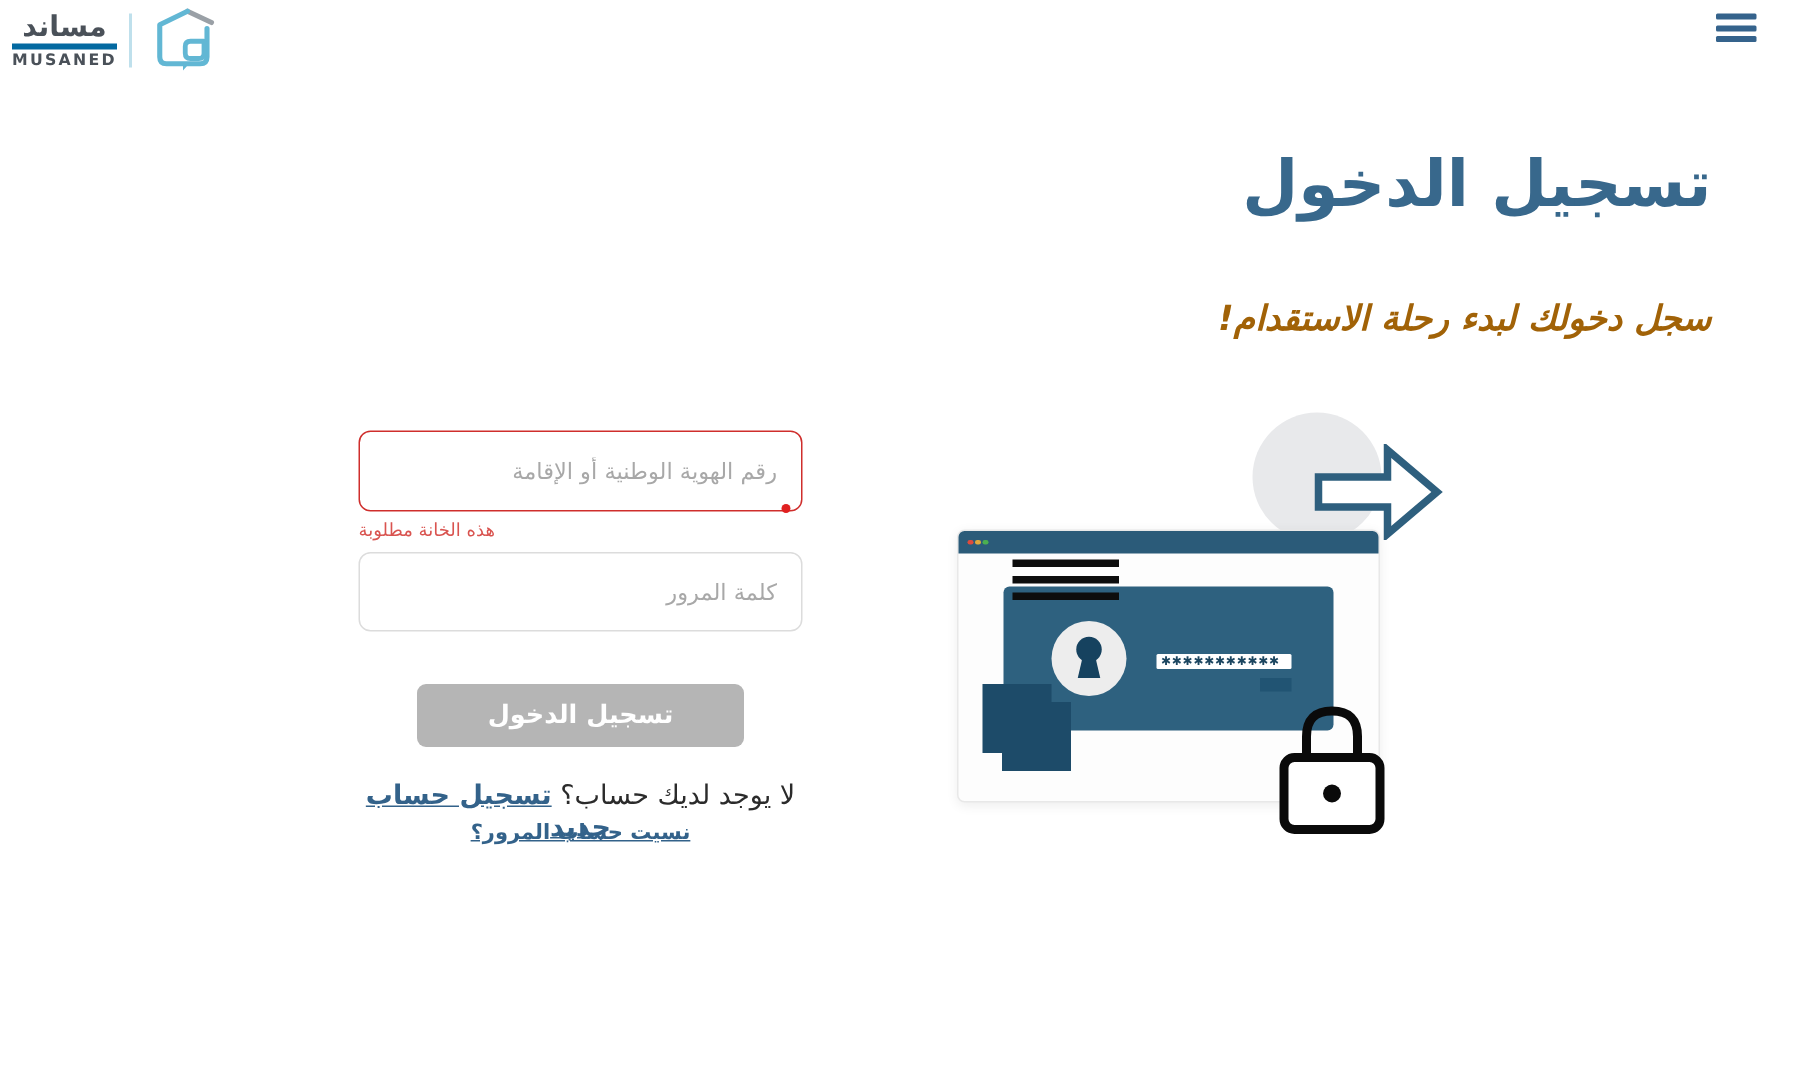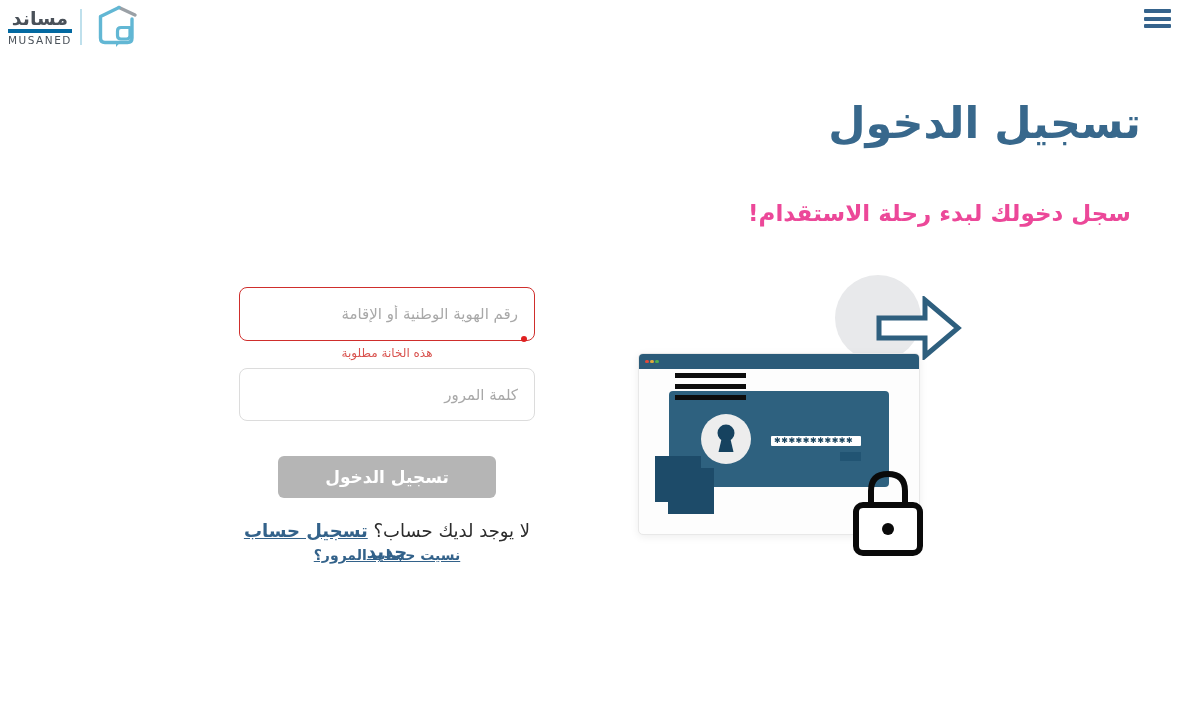--- a/index.html
+++ b/index.html
@@ -4,38 +4,38 @@
 <style>
   * { margin:0; padding:0; box-sizing:border-box; }
   html,body { width:1199px; height:727px; background:#ffffff; overflow:hidden;
               font-family:"DejaVu Sans", sans-serif; }
   .abs { position:absolute; }
 
   
   .logo { left:8px; top:2px; display:flex; align-items:center; direction:ltr; }
   .wordmark { text-align:center; color:#4a5159; }
   .wordmark .ar { font-size:19px; font-weight:700; border-bottom:4px solid #0369a1; padding:0 2px 1px; line-height:1.1; }
-  .wordmark .en { font-size:10.5px; letter-spacing:1.5px; font-weight:400; margin-top:1px; }
+  .wordmark .en { font-size:10.5px; letter-spacing:1.5px; font-weight:700; margin-top:1px; }
   .logo-divider { width:2px; height:36px; background:#bfe0ec; margin:0 8px; }
   .hamburger { right:28px; top:9px; width:27px; cursor:pointer; }
   .hamburger .bar { height:4px; background:#35638c; border-radius:1px; margin-bottom:3.5px; }
 
   
   .page-title { right:58px; top:98px; font-size:43px; font-weight:700; color:#38688c; }
-  .page-subtitle { right:68px; top:200px; font-size:23px; font-weight:700; color:#ec4899; }
+  .page-subtitle { right:58px; top:200px; font-size:23px; font-weight:700; color:#a16207;font-style:italic; }
 
   
   .field { left:239px; width:296px; background:#fff; border-radius:8px; }
   .field input { width:100%; height:100%; border:none; outline:none; background:transparent;
                  font-size:15px; color:#555; padding:0 16px; font-family:inherit; }
   .field input::placeholder { color:#a8a8a8; }
   .field-id { top:287px; height:54px; border:1.5px solid #cf2e2c; }
   .field-pass { top:368px; height:53px; border:1px solid #dcdcdc; }
   .error-dot { left:521px; top:336px; width:6px; height:6px; border-radius:50%; background:#e02020; }
-  .error-text { left:239px; top:346px; width:296px; text-align:center; font-size:12px; color:#d9534f; }
+  .error-text { left:239px; top:346px; width:296px; text-align:left; font-size:12px; color:#d9534f; }
   .submit-btn { left:278px; top:456px; width:218px; height:42px; background:#b5b5b5; border:none;
                 border-radius:6px; color:#ffffff; font-size:17px; font-weight:700;
                 font-family:inherit; cursor:pointer; }
   .links-row1 { left:239px; top:520px; width:296px; text-align:center; font-size:18px; color:#2b2b2b; }
   .links-row2 { left:239px; top:547px; width:296px; text-align:center; font-size:14px; }
   .link { color:#33628a; font-weight:700; text-decoration:underline; cursor:pointer; }
 
   
   .illustration { left:633px; top:270px; width:335px; height:295px; direction:ltr; }
   .ill-circle { left:202px; top:5px; width:86px; height:86px; border-radius:50%; background:#e8e9eb; z-index:1; }

